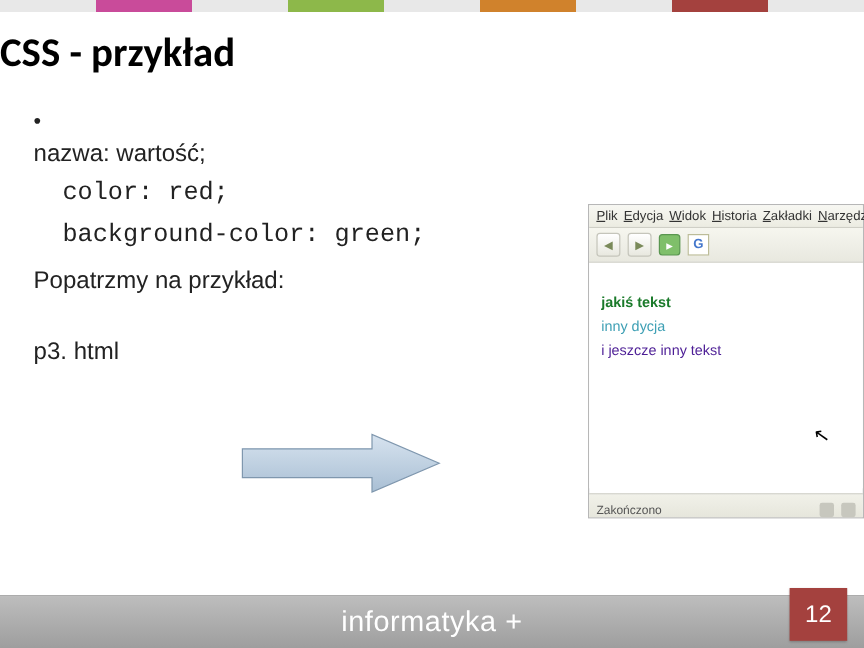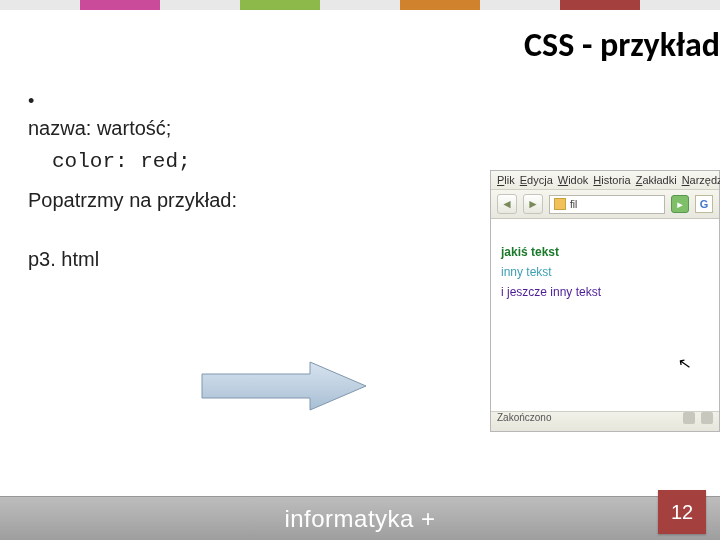--- a/index.html
+++ b/index.html
@@ -21,21 +21,21 @@
   .s2 { background: #c94b9a; }
   .s3 { background: #e8e8e8; }
   .s4 { background: #8db84a; }
   .s5 { background: #e8e8e8; }
   .s6 { background: #d0822c; }
   .s7 { background: #e8e8e8; }
   .s8 { background: #a4413e; }
   .s9 { background: #e8e8e8; }
 
   .title {
-    text-align: right;
+    text-align: left;
     font-size: 34px;
     font-family: "Calibri", Arial, sans-serif;
     color: #000;
     margin-top: 14px;
     margin-bottom: 24px;
   }
   .content {
     padding: 0 28px;
     font-size: 20px;
     color: #222;
@@ -135,21 +135,21 @@
     bottom: 34px;
     font-size: 16px;
     transform: rotate(-10deg);
   }
   .browser-status {
     position: absolute;
     bottom: 0; left: 0; right: 0;
     height: 20px;
     background: linear-gradient(#f1f1e9,#e6e6dc);
     border-top: 1px solid #cfcfc6;
-    display: flex; align-items: flex-start; justify-content: space-between;
+    display: flex; align-items: flex-end; justify-content: space-between;
     padding: 0 6px;
     color: #555; font-size: 10px;
   }
   .status-icons { display: flex; gap: 6px; }
   .si { width: 12px; height: 12px; background: #c7c7be; border-radius: 2px; }
 
   .footer {
     position: absolute;
     bottom: 0; left: 0; right: 0;
     height: 44px;
@@ -195,20 +195,21 @@
 </div>
 
 <h1 class="title">CSS - przykład</h1>
 
 <div class="content">
   <div class="bullet-row">
     <span class="bullet">•</span>
   </div>
   <div class="prop-name">nazwa: wartość;</div>
   <div class="mono">color: red;</div>
+  <div class="mono">background-color: green;</div>
   <div class="look">Popatrzmy na przykład:</div>
   <div class="link-ex">p3. html</div>
 </div>
 
 <svg class="arrow" width="170" height="56">
   <defs>
     <linearGradient id="ag" x1="0" y1="0" x2="0" y2="1">
       <stop offset="0%" stop-color="#d7e3ef"></stop>
       <stop offset="100%" stop-color="#a9bfd4"></stop>
     </linearGradient>
@@ -221,30 +222,26 @@
     <span><span class="ul">P</span><span></span>lik</span>
     <span><span class="ul">E</span>dycja</span>
     <span><span class="ul">W</span>idok</span>
     <span><span class="ul">H</span>istoria</span>
     <span><span class="ul">Z</span>akładki</span>
     <span><span class="ul">N</span>arzędzia</span>
   </div>
   <div class="browser-toolbar">
     <div class="tb-btn">◄</div>
     <div class="tb-btn">►</div>
-    <div class="addr">
-      <div class="addr-icon"></div>
-      <span class="addr-text">fil</span>
-    </div>
     <div class="addr-go">▸</div>
     <div class="g-box">G</div>
   </div>
   <div class="browser-body">
     <div class="bb-row t1">jakiś tekst</div>
-    <div class="bb-row t2">inny tekst</div>
+    <div class="bb-row t2">inny dycja</div>
     <div class="bb-row t3">i jeszcze inny tekst</div>
     <div class="cursor">↖</div>
   </div>
   <div class="browser-status">
     <span>Zakończono</span>
     <div class="status-icons">
       <div class="si"></div>
       <div class="si"></div>
     </div>
   </div>

